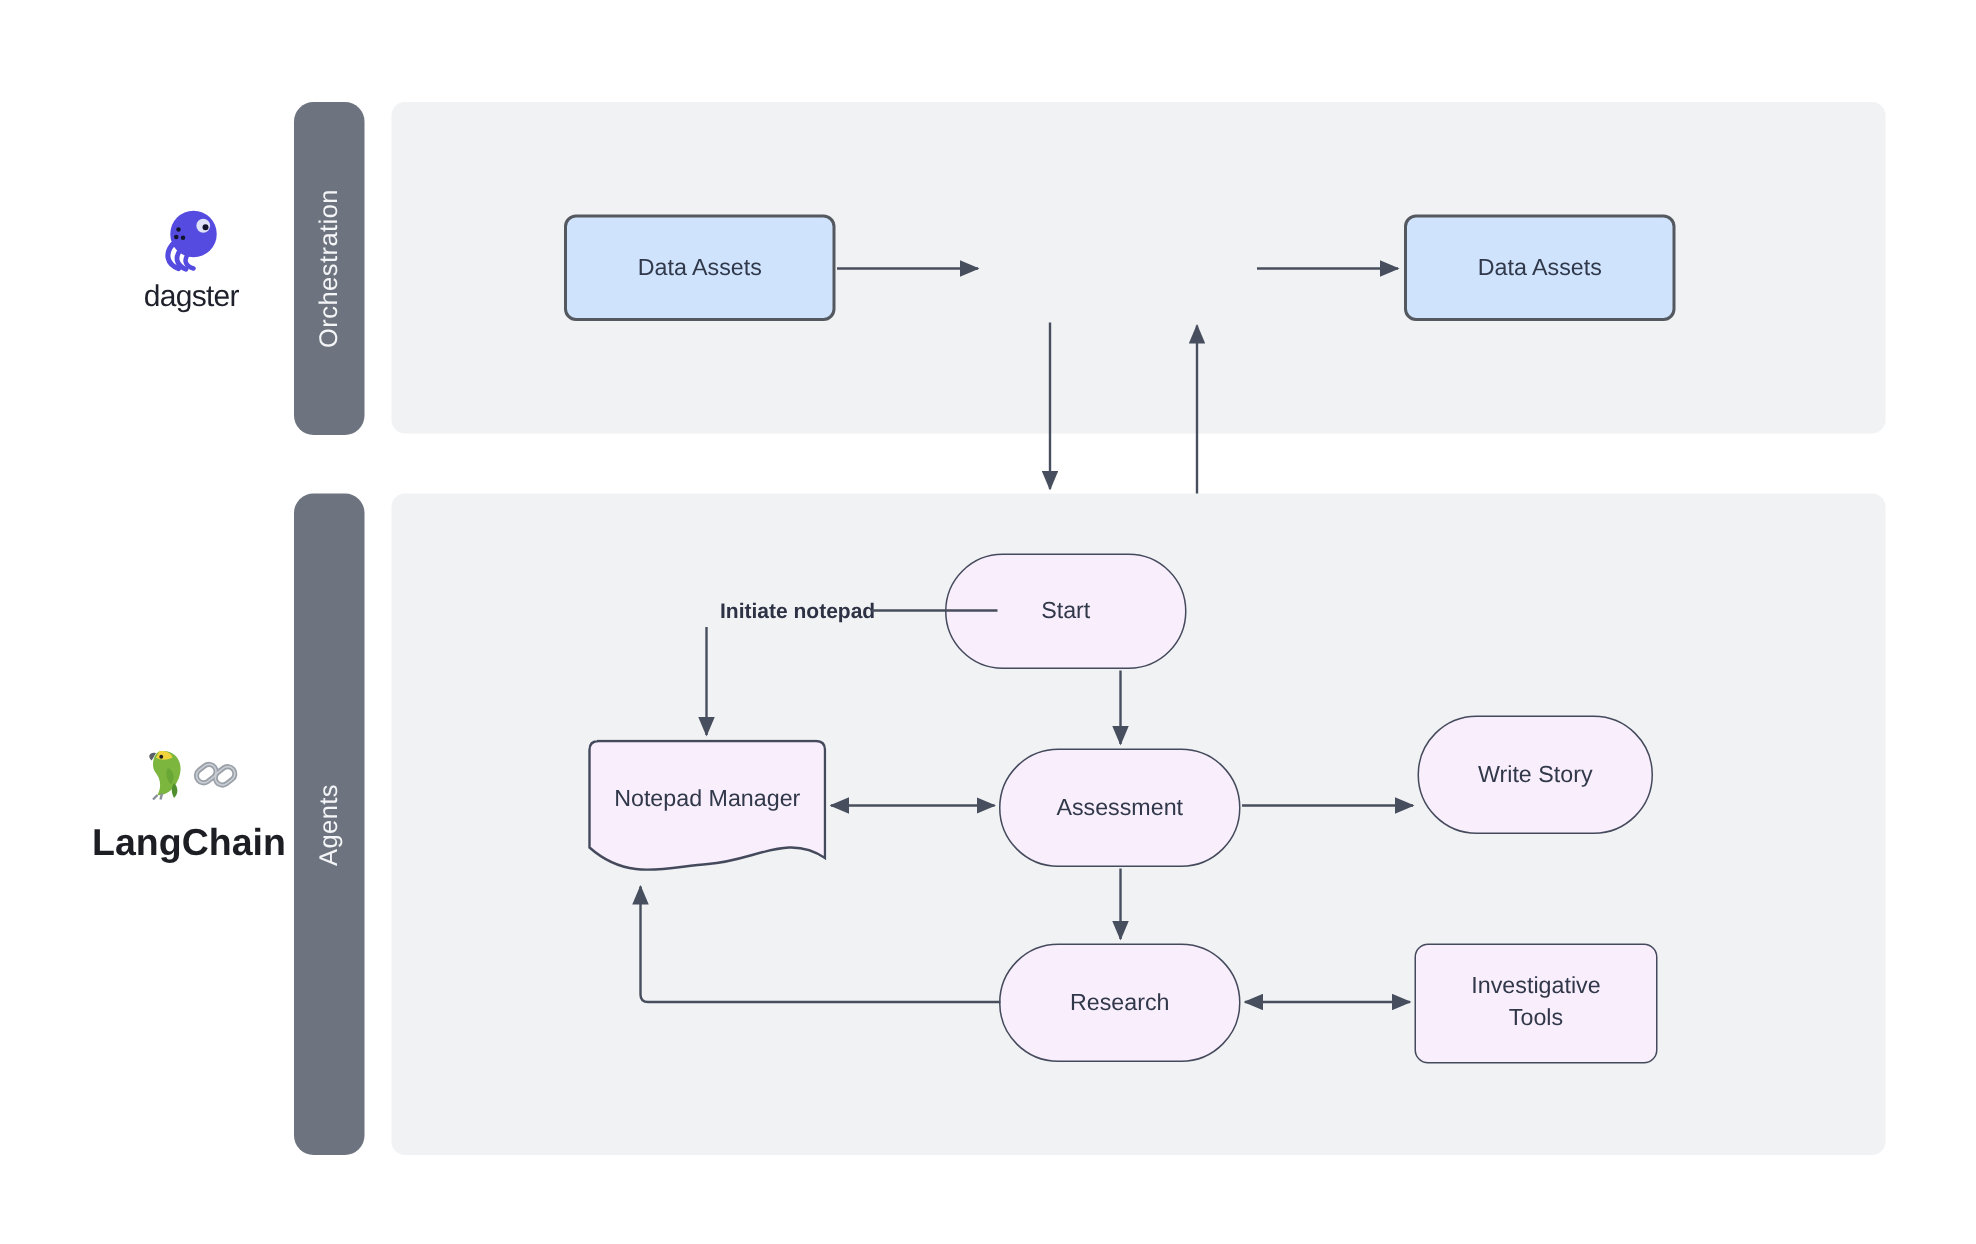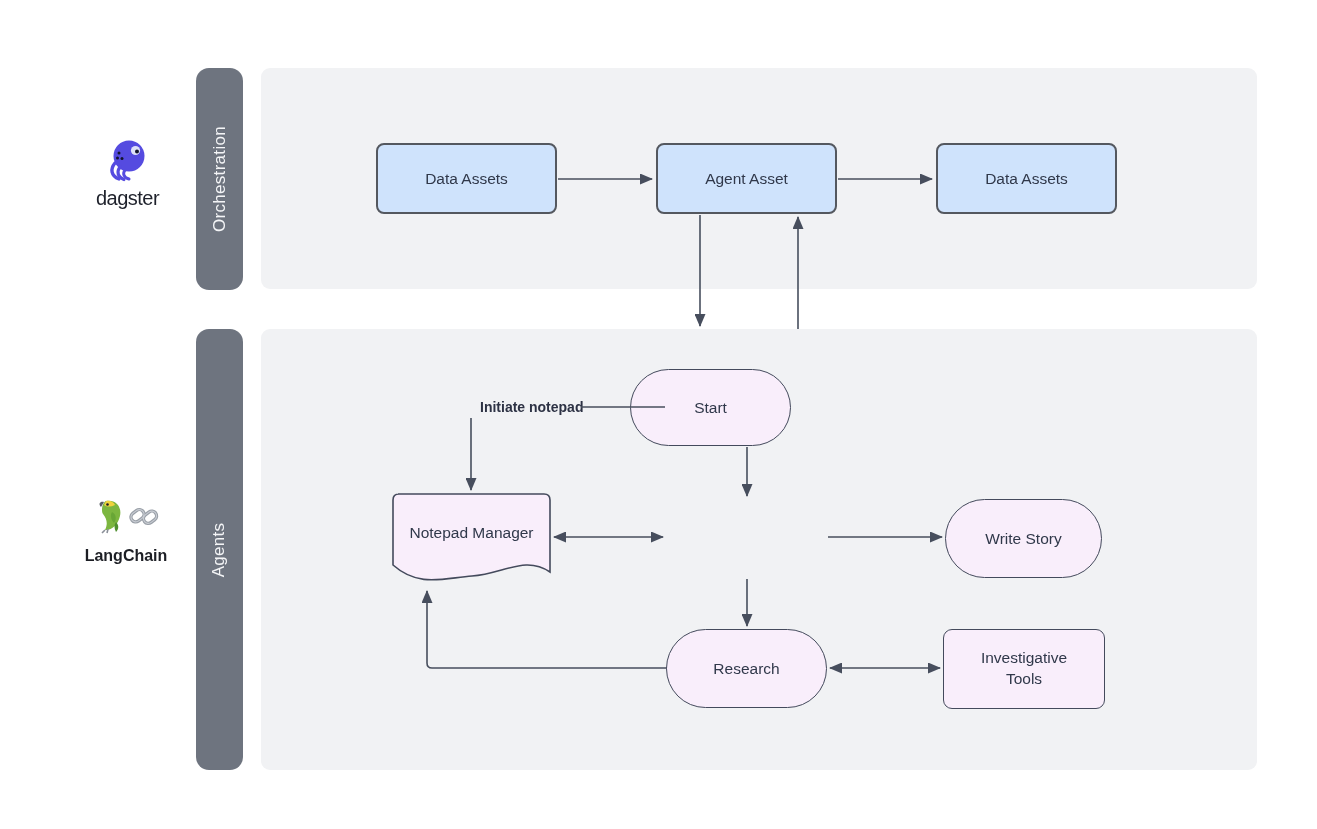--- a/index.html
+++ b/index.html
@@ -33,21 +33,21 @@
   .doc-node svg{position:absolute;left:0;top:0;}
   .doc-node .doc-label{position:relative;z-index:1;margin-top:-14px;}
 
   .annotation{position:absolute;font-size:14px;font-weight:bold;color:#2d3244;white-space:nowrap;padding-left:13px;}
 
   #edges{position:absolute;left:0;top:0;pointer-events:none;}
 
   
   .logo-block{position:absolute;display:flex;flex-direction:column;align-items:center;}
   .dagster-wordmark{font-size:20px;font-weight:500;color:#1e212b;letter-spacing:-0.5px;margin-top:3px;}
-  .langchain-wordmark{font-size:16px;font-weight:bold;color:#1c1e24;margin-top:9px;}
+  .langchain-wordmark{font-size:25px;font-weight:bold;color:#1c1e24;margin-top:9px;}
   .logo-icons{display:flex;align-items:center;gap:2px;}
 </style>
 </head>
 <body>
 
 <div id="stage">
 
   <div class="panel" style="left:261px;top:68px;width:996px;height:221px;"></div>
   <div class="panel" style="left:261px;top:329px;width:996px;height:441px;"></div>
 
@@ -100,40 +100,40 @@
           </g>
         </svg>
       </span>
     </span>
     <span class="langchain-wordmark">LangChain</span>
   </div>
 
   <div class="node blue-node" style="left:376px;top:143px;width:181px;height:71px;">
     <span>Data Assets</span>
   </div>
-  <div class="node blue-node" style="left:656px;top:143px;width:181px;height:71px;">
-    <span>Agent Asset</span>
-  </div>
   <div class="node blue-node" style="left:936px;top:143px;width:181px;height:71px;">
     <span>Data Assets</span>
   </div>
 
   <div class="node stadium" style="left:630px;top:369px;width:161px;height:77px;">
     <span>Start</span>
   </div>
 
   <div class="node doc-node" style="left:392px;top:493px;width:159px;height:93px;">
     <svg width="159" height="93" viewBox="0 0 159 93">
       <path d="M6,1 H152 Q158,1 158,7 V79 C133,62 111,81 80,83 C52,85 27,95 1,72 V7 Q1,1 7,1 Z" fill="#f9eefb" stroke="#444a5c" stroke-width="1.6"></path>
     </svg>
     <span class="doc-label">Notepad Manager</span>
   </div>
 
+  <div class="node stadium" style="left:666px;top:499px;width:161px;height:79px;">
+    <span>Assessment</span>
+  </div>
 
-  <div class="node stadium" style="left:945px;top:499px;width:157px;height:79px;">
+  <div class="node stadium" style="left:945px;top:477px;width:157px;height:79px;">
     <span>Write Story</span>
   </div>
 
   <div class="node stadium" style="left:666px;top:629px;width:161px;height:79px;">
     <span>Research</span>
   </div>
 
   <div class="node pink-rect" style="left:943px;top:629px;width:162px;height:80px;">
     <span>Investigative Tools</span>
   </div>

